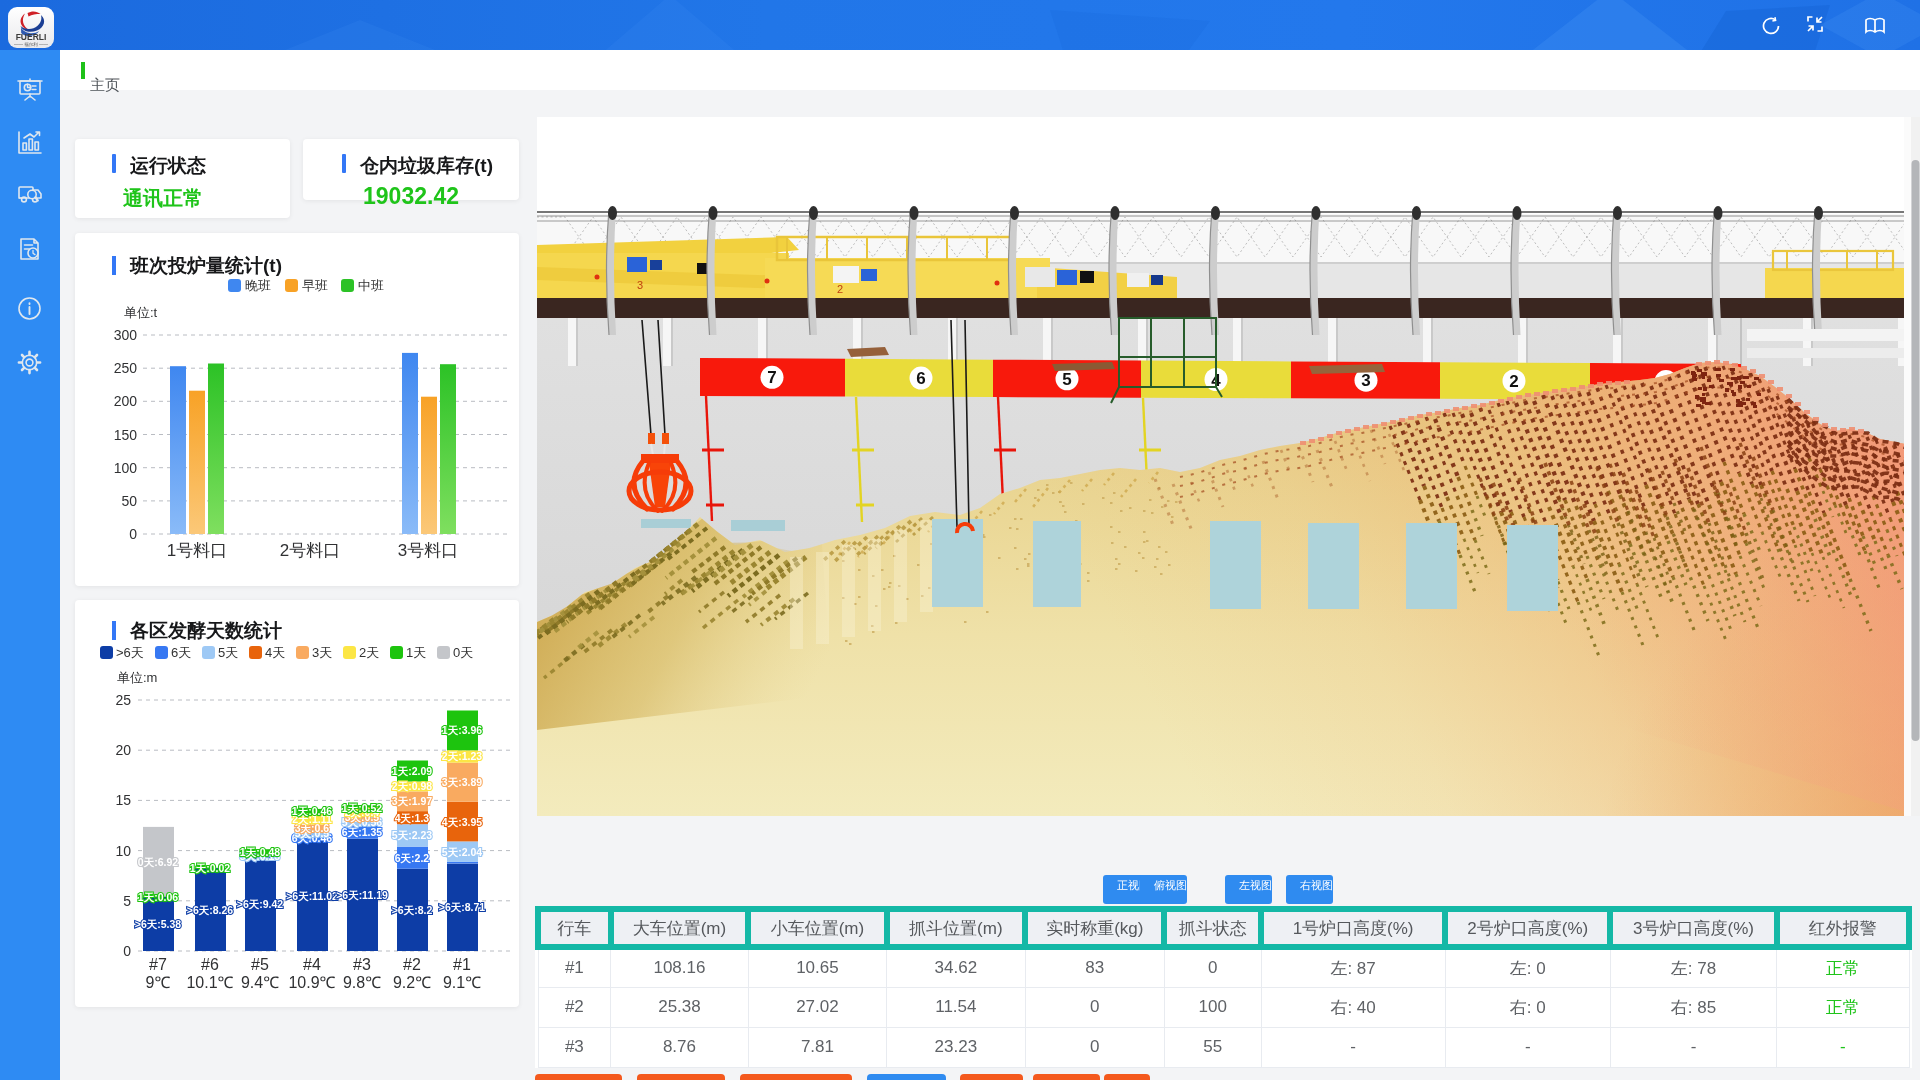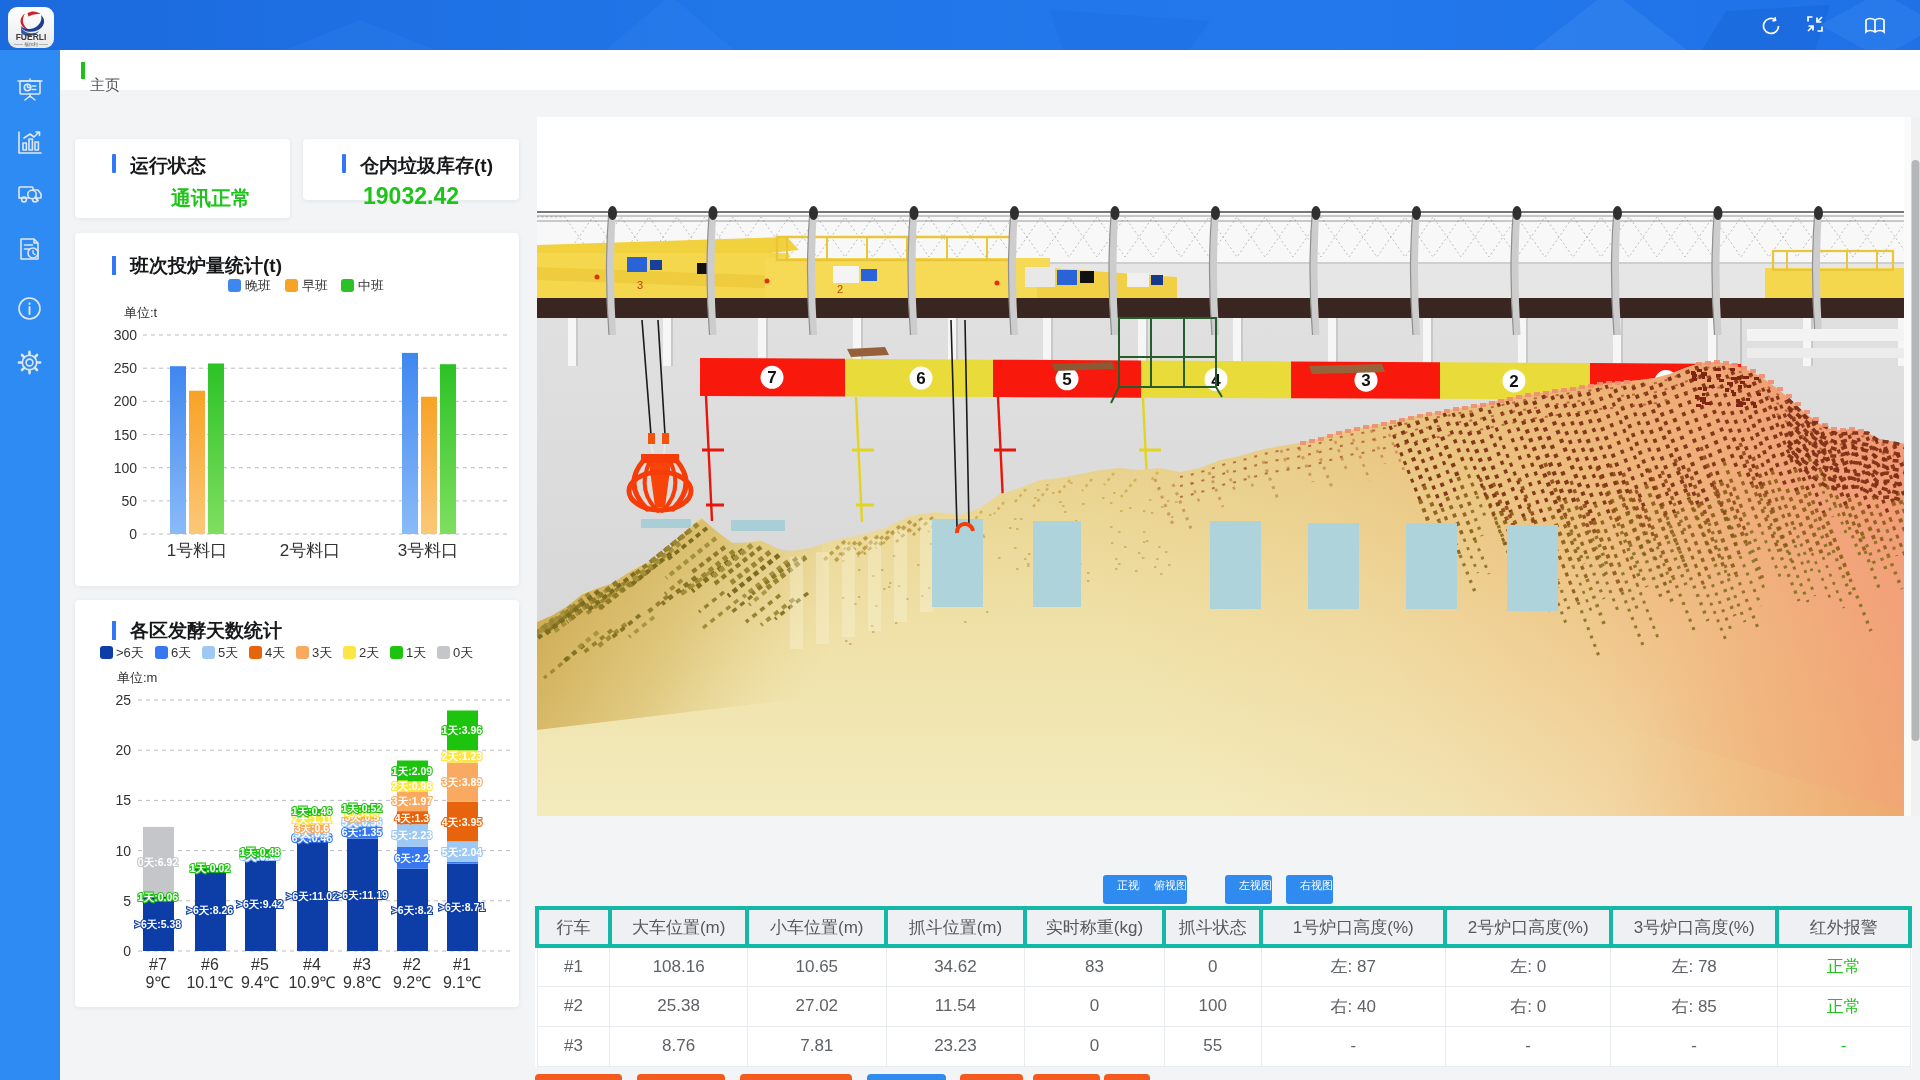--- a/index.html
+++ b/index.html
@@ -11,21 +11,21 @@
 #sidebar{left:0;top:50px;width:60px;height:1030px;background:#2e8bf3}
 #crumbbar{left:60px;top:50px;width:1860px;height:40px;background:#fff}
 #crumbbar .g{position:absolute;left:21px;top:12px;width:4px;height:17px;background:#1ec119}
 #crumbbar .t{position:absolute;left:30px;top:26px;font-size:15px;color:#4e5358}
 .card{position:absolute;background:#fff;border-radius:4px;box-shadow:0 1px 5px rgba(0,0,0,.07)}
 .ctitle{position:absolute;font-size:19px;font-weight:bold;color:#17181a}
 .cbar{position:absolute;width:4px;height:19px;background:#3377f6;border-radius:1px}
 .green{color:#1fc41a;font-weight:bold}
 table{border-collapse:collapse}
 #dtable{left:535px;top:906px;width:1377px;background:#fff;font-size:17px;color:#5f6266}
-#dtable th{background:#eef0f4;font-weight:normal;color:#55585c;font-size:17px;height:38px;border:4px solid #14b8a6}
+#dtable th{background:#eef0f4;font-weight:normal;color:#55585c;font-size:17px;height:38px;border:6px solid #14b8a6}
 #dtable td{height:40px;text-align:center;border:1px solid #e8ebf0;background:#fff}
 .vbtn{position:absolute;top:875px;height:29px;background:#2f8bf0;color:#fff;font-size:11px;border-radius:3px;text-align:right;line-height:21px}
 .obtn{position:absolute;top:1074px;height:30px;background:#f4591d;border-radius:4px}
 </style></head><body>
 
 <div id="header" class="abs">
 <div class="hshape" style="left:1520px;top:-10px;width:180px;height:70px;background:rgba(70,150,245,.55);clip-path:polygon(50% 0,100% 100%,0 100%)"></div>
 <div class="hshape" style="left:1700px;top:5px;width:130px;height:60px;background:rgba(14,88,200,.45);clip-path:polygon(20% 10%,100% 0,85% 100%,0 80%)"></div>
 <div class="hshape" style="left:1820px;top:-8px;width:120px;height:66px;background:rgba(60,140,240,.6);clip-path:polygon(50% 0,100% 50%,50% 100%,0 50%)"></div>
 <div class="hshape" style="left:600px;top:-5px;width:140px;height:60px;background:rgba(60,142,242,.35);clip-path:polygon(50% 0,100% 100%,0 100%)"></div>
@@ -86,21 +86,21 @@
       <path d="M20.1 12.5 L23.1 12.5 M17.9 17.9 L20.0 20.0 M12.5 20.1 L12.5 23.1 M7.1 17.9 L5.0 20.0 M4.9 12.5 L1.9 12.5 M7.1 7.1 L5.0 5.0 M12.5 4.9 L12.5 1.9 M17.9 7.1 L20.0 5.0" stroke-width="2.6"></path>
     </svg>
 </div>
 <div id="crumbbar" class="abs">
     <span class="g"></span>
     <span class="t">主页</span>
   </div>
 <div class="card" style="left:75px;top:139px;width:215px;height:79px">
     <div class="cbar" style="left:37px;top:15px"></div>
     <div class="ctitle" style="left:55px;top:14px">运行状态</div>
-    <div class="abs green" style="left:0;top:46px;width:176px;text-align:right;font-size:20px">通讯正常</div>
+    <div class="abs green" style="left:0;top:46px;width:176px;text-align:center;font-size:20px">通讯正常</div>
   </div>
 <div class="card" style="left:303px;top:139px;width:216px;height:61px">
     <div class="cbar" style="left:39px;top:15px"></div>
     <div class="ctitle" style="left:57px;top:14px">仓内垃圾库存(t)</div>
     <div class="abs green" style="left:0;top:44px;width:216px;text-align:center;font-size:23px">19032.42</div>
   </div>
 <div class="card" style="left:75px;top:233px;width:444px;height:353px"><svg width="444" height="353" viewBox="0 0 444 353">
       <defs>
         <linearGradient id="gb" x1="0" y1="0" x2="0" y2="1">
           <stop offset="0" stop-color="#3f87f0"></stop>

